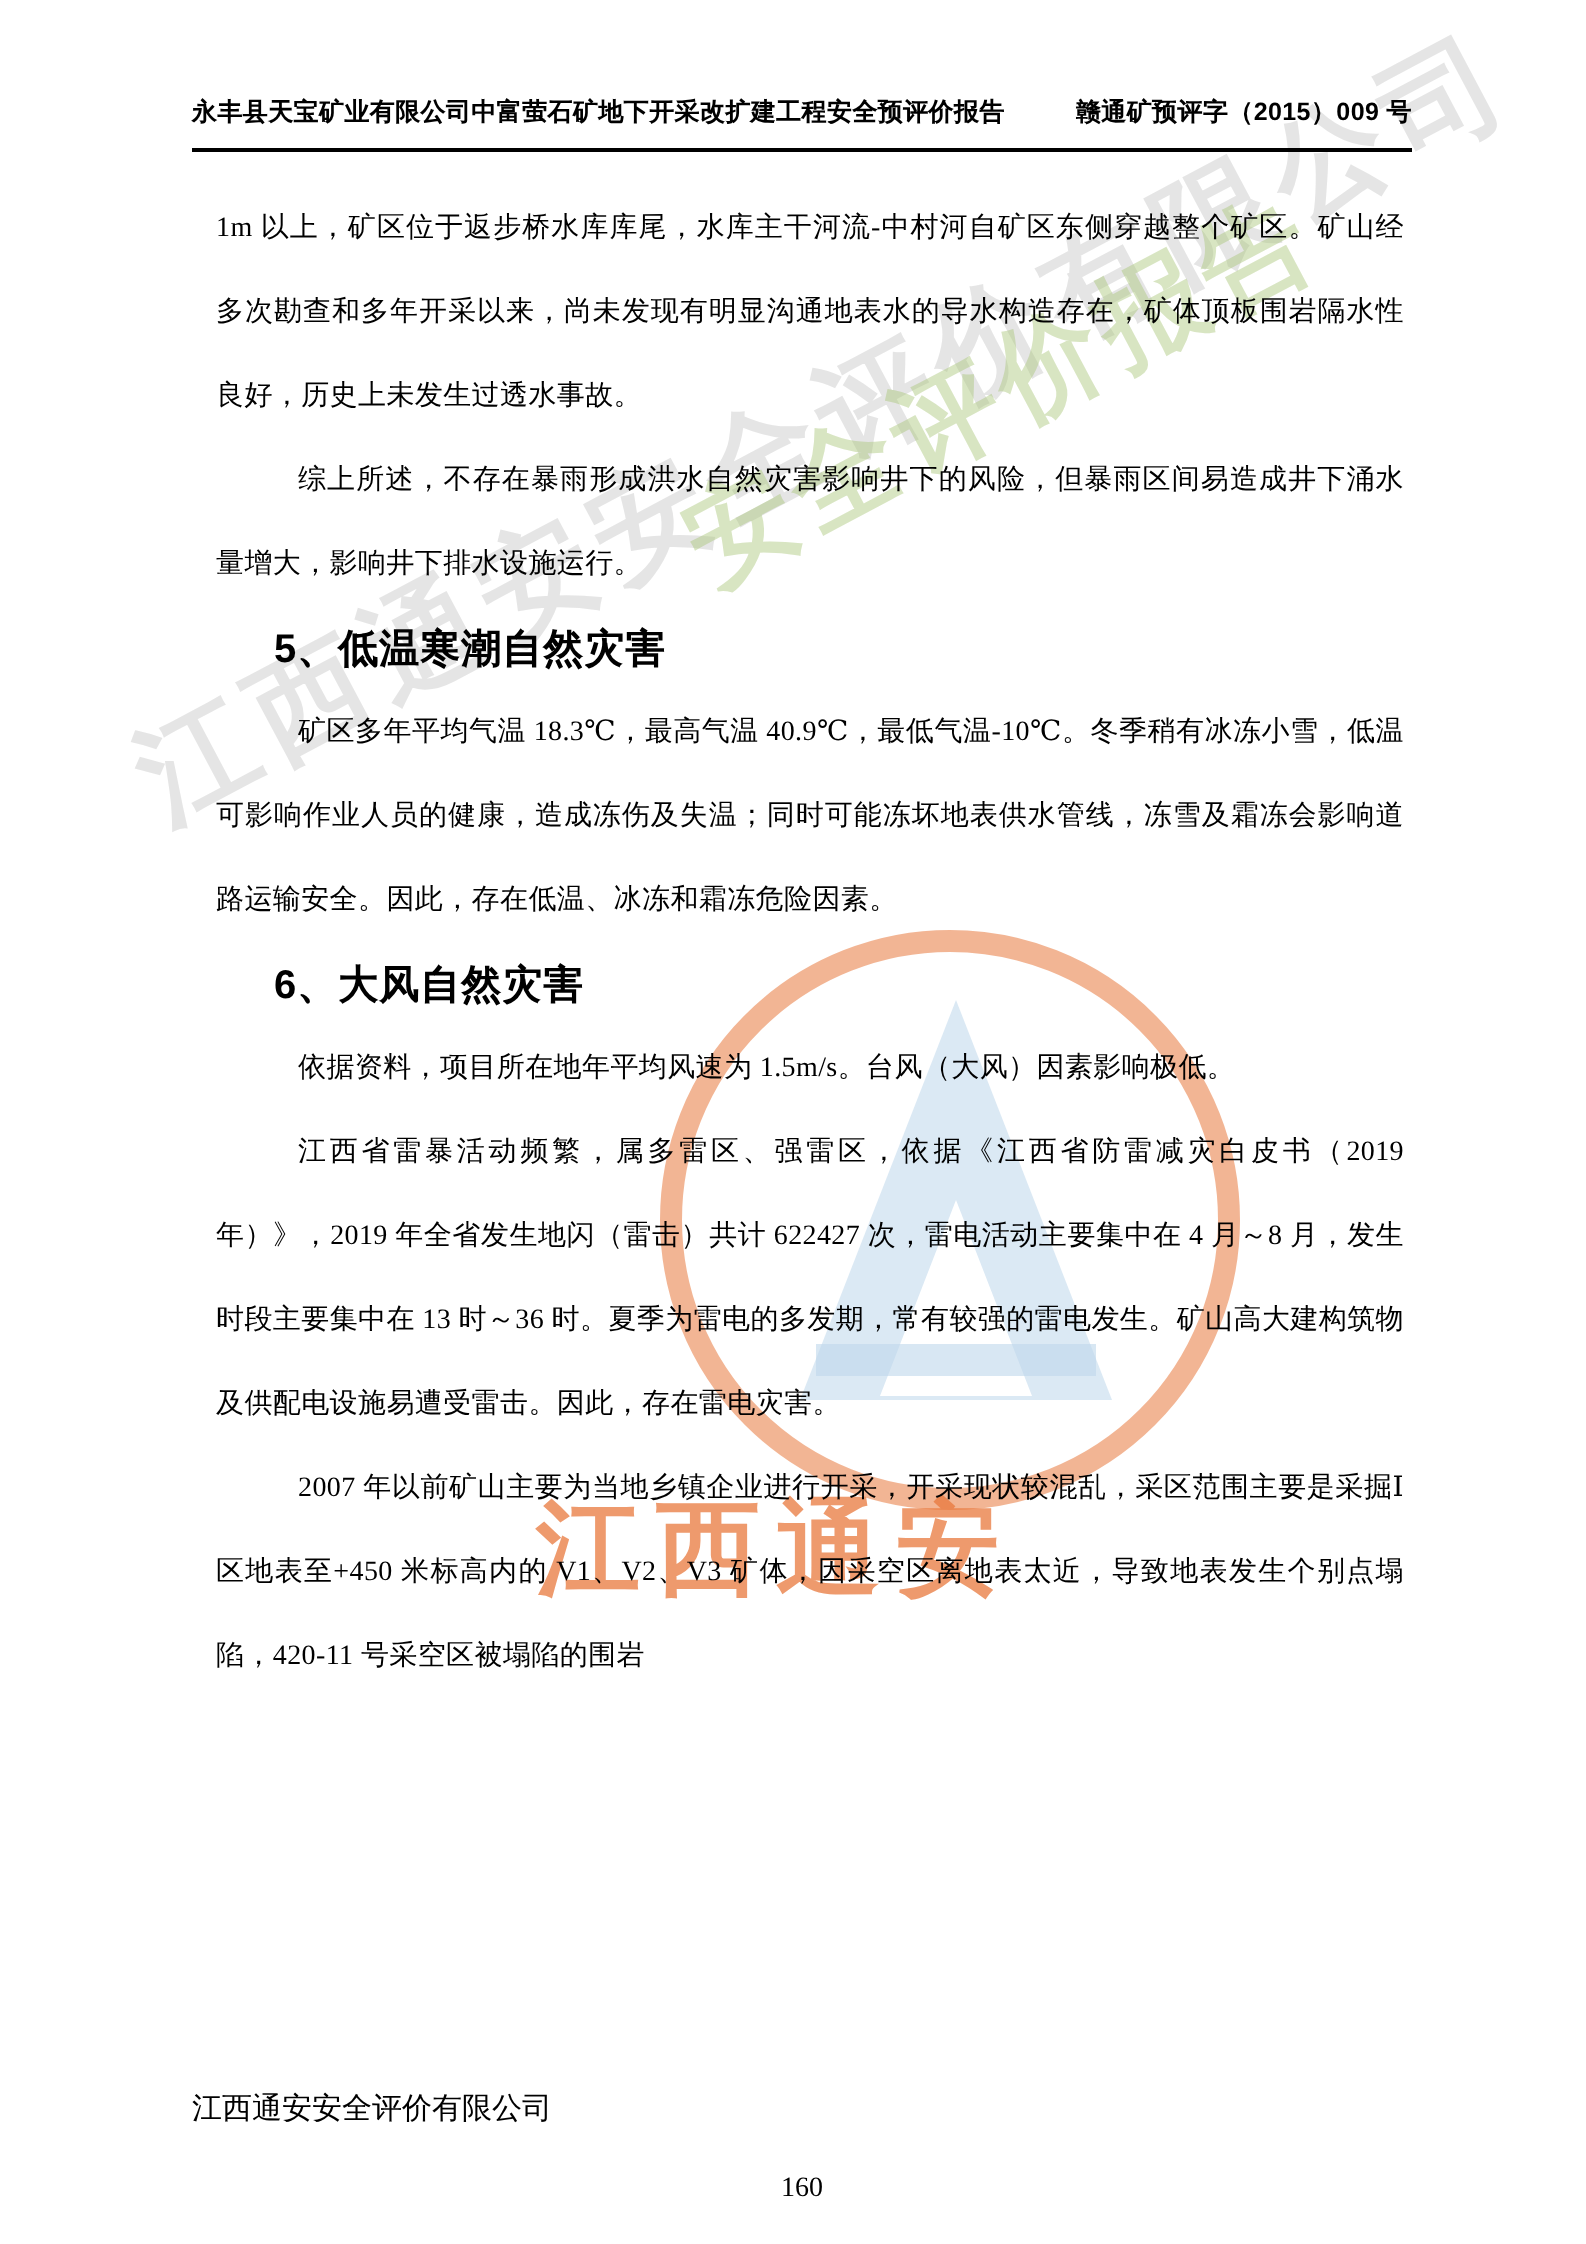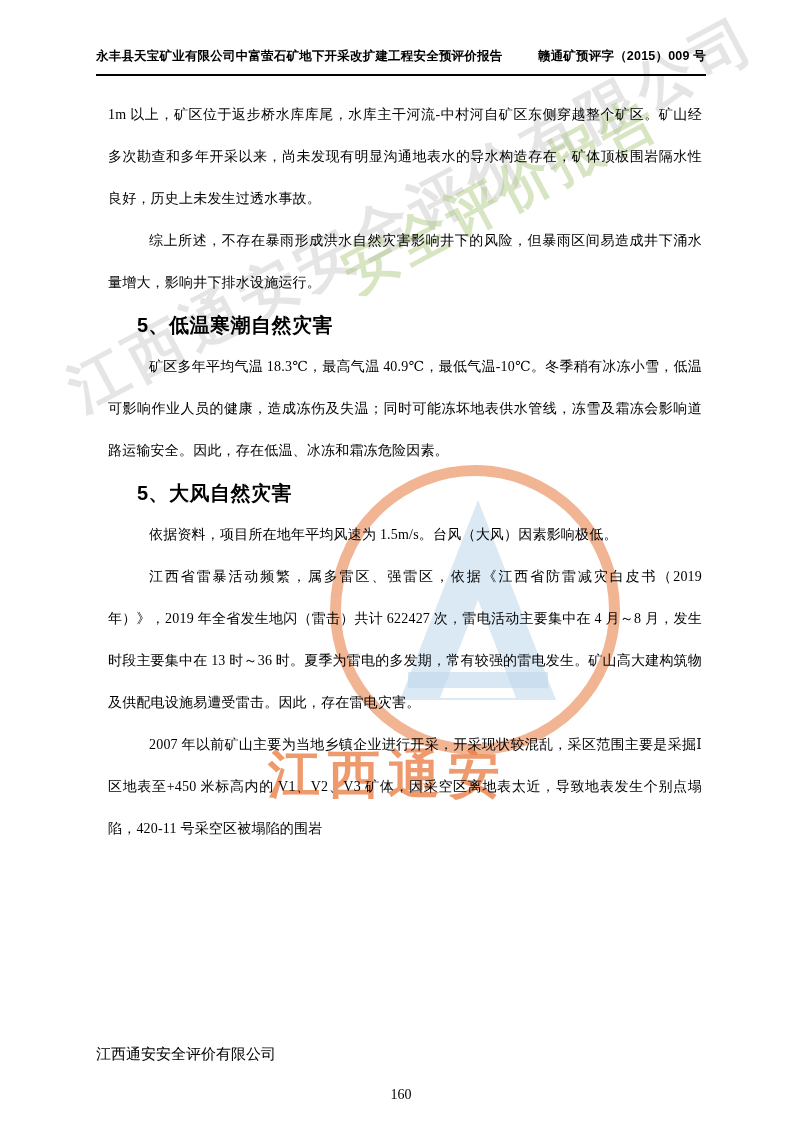--- a/index.html
+++ b/index.html
@@ -186,21 +186,21 @@
       <span>永丰县天宝矿业有限公司中富萤石矿地下开采改扩建工程安全预评价报告</span>
       <span>赣通矿预评字（2015）009 号</span>
     </div>
     <div class="header-rule"></div>
 
     <div class="body">
       <p class="para noindent">1m 以上，矿区位于返步桥水库库尾，水库主干河流-中村河自矿区东侧穿越整个矿区。矿山经多次勘查和多年开采以来，尚未发现有明显沟通地表水的导水构造存在，矿体顶板围岩隔水性良好，历史上未发生过透水事故。</p>
       <p class="para">综上所述，不存在暴雨形成洪水自然灾害影响井下的风险，但暴雨区间易造成井下涌水量增大，影响井下排水设施运行。</p>
       <h3 class="heading">5、低温寒潮自然灾害</h3>
       <p class="para">矿区多年平均气温 18.3℃，最高气温 40.9℃，最低气温-10℃。冬季稍有冰冻小雪，低温可影响作业人员的健康，造成冻伤及失温；同时可能冻坏地表供水管线，冻雪及霜冻会影响道路运输安全。因此，存在低温、冰冻和霜冻危险因素。</p>
-      <h3 class="heading">5、大风自然灾害</h3>
+      <h3 class="heading">6、大风自然灾害</h3>
       <p class="para">依据资料，项目所在地年平均风速为 1.5m/s。台风（大风）因素影响极低。</p>
       <p class="para">江西省雷暴活动频繁，属多雷区、强雷区，依据《江西省防雷减灾白皮书（2019 年）》，2019 年全省发生地闪（雷击）共计 622427 次，雷电活动主要集中在 4 月～8 月，发生时段主要集中在 13 时～36 时。夏季为雷电的多发期，常有较强的雷电发生。矿山高大建构筑物及供配电设施易遭受雷击。因此，存在雷电灾害。</p>
       <p class="para">2007 年以前矿山主要为当地乡镇企业进行开采，开采现状较混乱，采区范围主要是采掘Ⅰ区地表至+450 米标高内的 V1、V2、V3 矿体，因采空区离地表太近，导致地表发生个别点塌陷，420-11 号采空区被塌陷的围岩</p>
     </div>
 
     <div class="footer">
       <span class="left">江西通安安全评价有限公司</span>
       <span class="center">160</span>
     </div>
 

